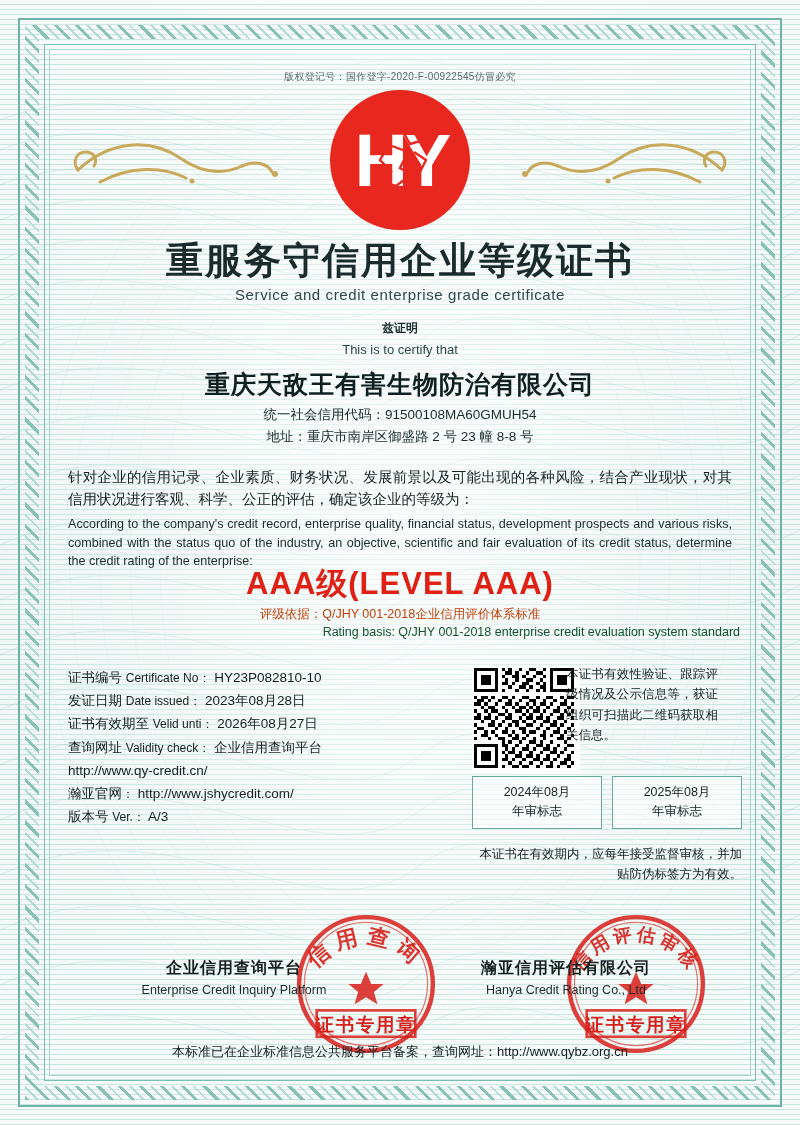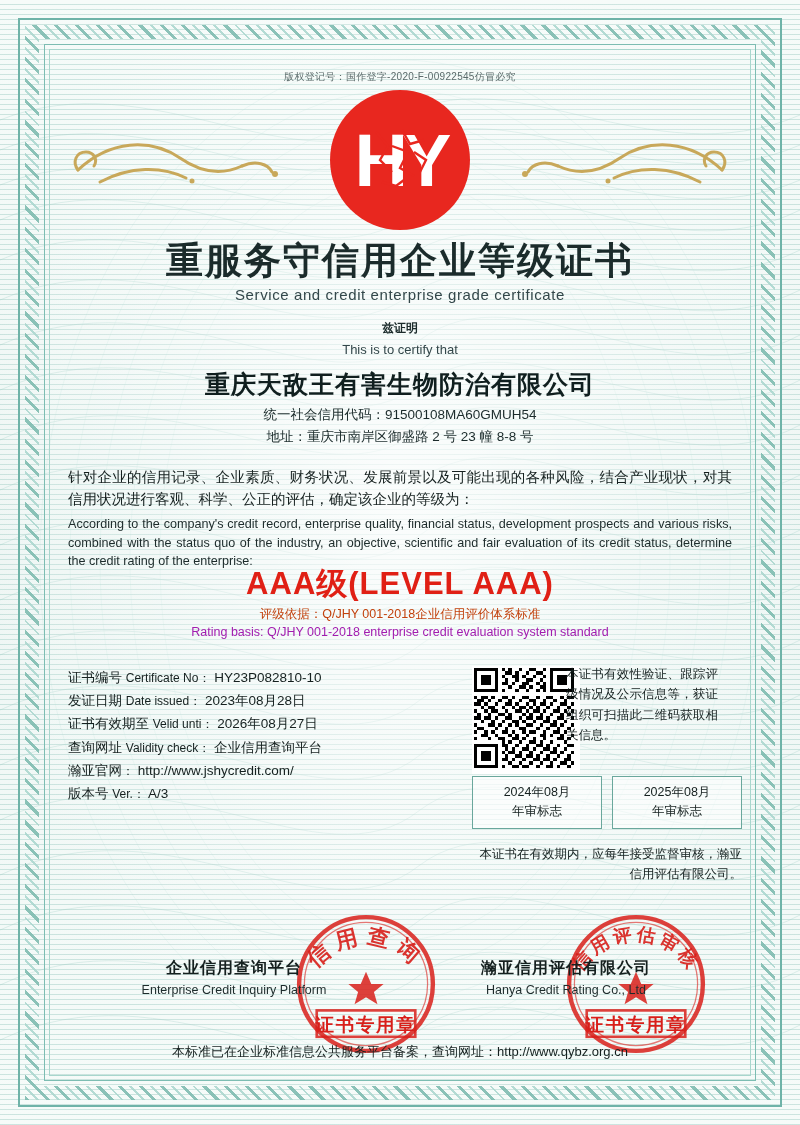--- a/index.html
+++ b/index.html
@@ -229,23 +229,23 @@
     top: 548px;
     width: 100%;
     text-align: center;
     font-size: 12.5px;
     color: #c2410c;
   }
   .basis-en {
     position: absolute;
     top: 567px;
     width: 100%;
-    text-align: center;
+    text-align: right;
     font-size: 12.5px;
-    color: #a21caf;
+    color: #14532d;
   }
 
   
   .details {
     position: absolute;
     top: 608px;
     left: 8px;
     width: 400px;
     font-size: 13.5px;
     color: #15201f;
@@ -474,20 +474,23 @@
       </div>
       <div class="row">
         <span class="lbl-cn">证书有效期至</span>
         <span class="lbl-en">Velid unti：</span>
         <span class="val">2026年08月27日</span>
       </div>
       <div class="row">
         <span class="lbl-cn">查询网址</span>
         <span class="lbl-en">Validity check：</span>
         <span class="val">企业信用查询平台</span>
+      </div>
+      <div class="row">
+        <span class="val">http://www.qy-credit.cn/</span>
       </div>
       <div class="row">
         <span class="lbl-cn">瀚亚官网</span><span class="lbl-en">：</span>
         <span class="val">http://www.jshycredit.com/</span>
       </div>
       <div class="row">
         <span class="lbl-cn">版本号</span>
         <span class="lbl-en">Ver.：</span>
         <span class="val">A/3</span>
       </div>
@@ -737,21 +740,21 @@
       <div class="seal-box">
         <div>2024年08月</div>
         <div>年审标志</div>
       </div>
       <div class="seal-box">
         <div>2025年08月</div>
         <div>年审标志</div>
       </div>
     </div>
 
-    <div class="annual-note">本证书在有效期内，应每年接受监督审核，瀚亚信用评估有限公司。</div>
+    <div class="annual-note">本证书在有效期内，应每年接受监督审核，并加贴防伪标签方为有效。</div>
 
     <svg class="stamp left" viewBox="0 0 200 200">
       <defs>
         <path id="arcL" d="M 32,108 A 70,70 0 0 1 168,108"></path>
       </defs>
       <circle cx="100" cy="100" r="76" fill="none" stroke="#d81f1a" stroke-width="5" opacity="0.85"></circle>
       <circle cx="100" cy="100" r="70" fill="none" stroke="#d81f1a" stroke-width="1.4" opacity="0.6"></circle>
       <text font-size="25" font-weight="bold" fill="#d81f1a" opacity="0.9" font-family="'Liberation Sans',sans-serif" letter-spacing="8">
         <textPath href="#arcL" startOffset="50%" text-anchor="middle">信用查询</textPath>
       </text>

